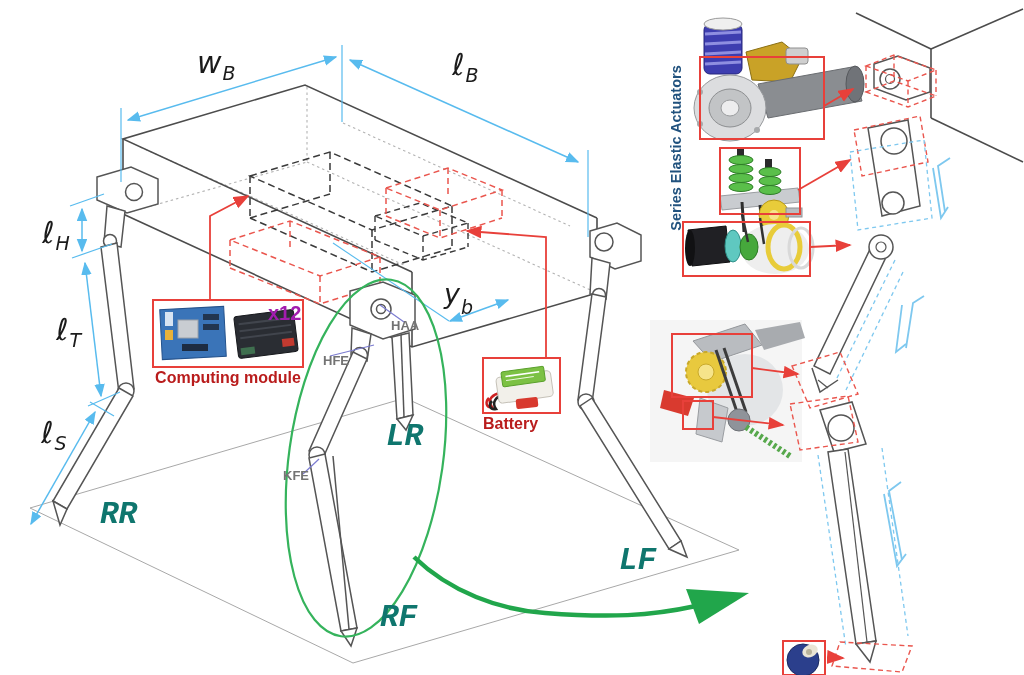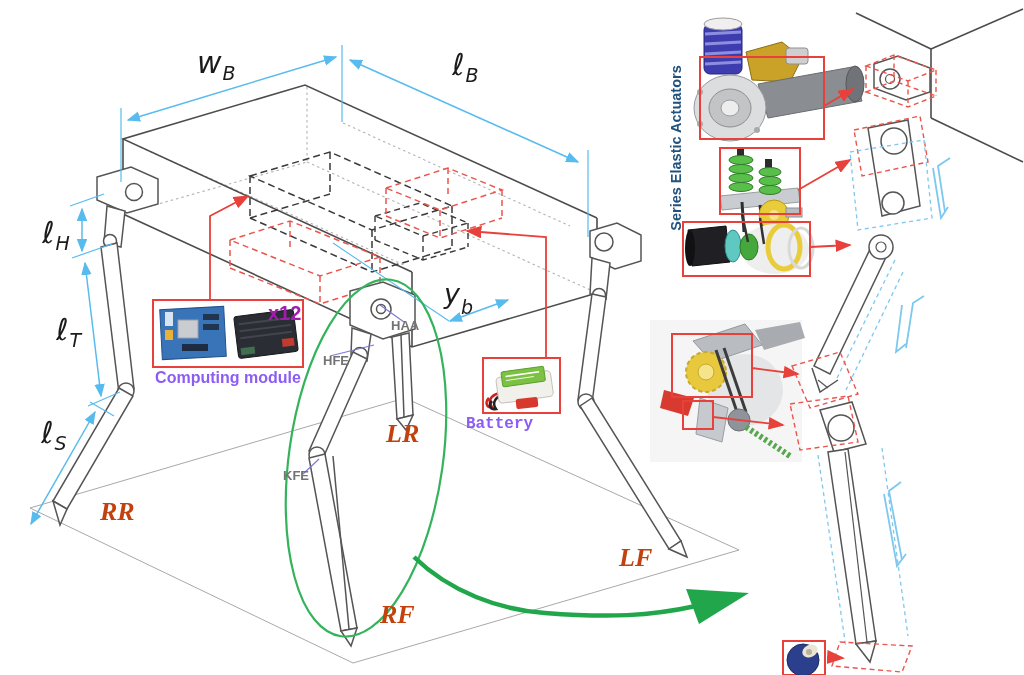--- a/index.html
+++ b/index.html
@@ -4,24 +4,24 @@
 <style>
   html,body{margin:0;padding:0;background:#ffffff;}
   .fig{position:relative;width:1024px;height:675px;background:#ffffff;overflow:hidden;
        font-family:"Liberation Sans",sans-serif;}
   .fig svg{position:absolute;left:0;top:0;}
   .lbl{position:absolute;white-space:nowrap;}
   .dim-label{display:flex;align-items:flex-start;font-family:"DejaVu Sans",sans-serif;
              font-style:italic;color:#1b1b1b;}
   .dim-main{font-size:30px;line-height:1;}
   .dim-sub{font-size:19px;line-height:1;margin-top:16px;margin-left:1px;}
-  .leg-label{font-family:Liberation Serif, serif;font-style:italic;font-weight:bold;
-             font-size:26px;color:#c2410c;}
+  .leg-label{font-family:Liberation Mono, monospace;font-style:italic;font-weight:bold;
+             font-size:31px;color:#0f766e;}
   .joint-label{font-family:"Liberation Sans",sans-serif;font-size:13px;font-weight:bold;color:#737373;}
-  .callout-caption{font-family:"Liberation Sans",sans-serif;font-weight:bold;font-size:16px;color:#8b5cf6;}
+  .callout-caption{font-family:"Liberation Sans",sans-serif;font-weight:bold;font-size:16px;color:#b91c1c;}
   .badge{font-family:Liberation Sans, sans-serif;font-weight:bold;font-size:20px;color:#a21caf;}
   .panel-title{font-family:"Liberation Sans",sans-serif;font-weight:bold;font-size:14.5px;
                color:#21527e;transform:translate(-50%,-50%) rotate(-90deg);transform-origin:center;}
 </style>
 </head>
 <body>
 
 <div class="fig">
 <svg width="1024" height="675" viewBox="0 0 1024 675">
   <defs>
@@ -384,16 +384,16 @@
 <div class="lbl joint-label" style="left:323px;top:347px;margin-top:6px;">HFE</div>
 <div class="lbl joint-label" style="left:283px;top:468px;text-align:right;">KFE</div>
 
 <div class="lbl leg-label" style="left:100px;top:497px;">RR</div>
 <div class="lbl leg-label" style="left:386px;top:419px;">LR</div>
 <div class="lbl leg-label" style="left:380px;top:600px;text-align:right;">RF</div>
 <div class="lbl leg-label" style="left:619px;top:527px;margin-top:16px;">LF</div>
 
 <div class="lbl badge" style="left:268px;top:302px;">x12</div>
 <div class="lbl callout-caption" style="left:153px;top:369px;width:150px;text-align:center;">Computing module</div>
-<div class="lbl callout-caption" style="left:461px;top:415px;width:77px;text-align:center;font-family:Liberation Mono, monospace;">Battery</div>
+<div class="lbl callout-caption" style="left:483px;top:415px;width:77px;">Battery</div>
 
 <div class="lbl panel-title" style="left:676px;top:148px;">Series Elastic Actuators</div>
 </div>
 
 </body></html>

